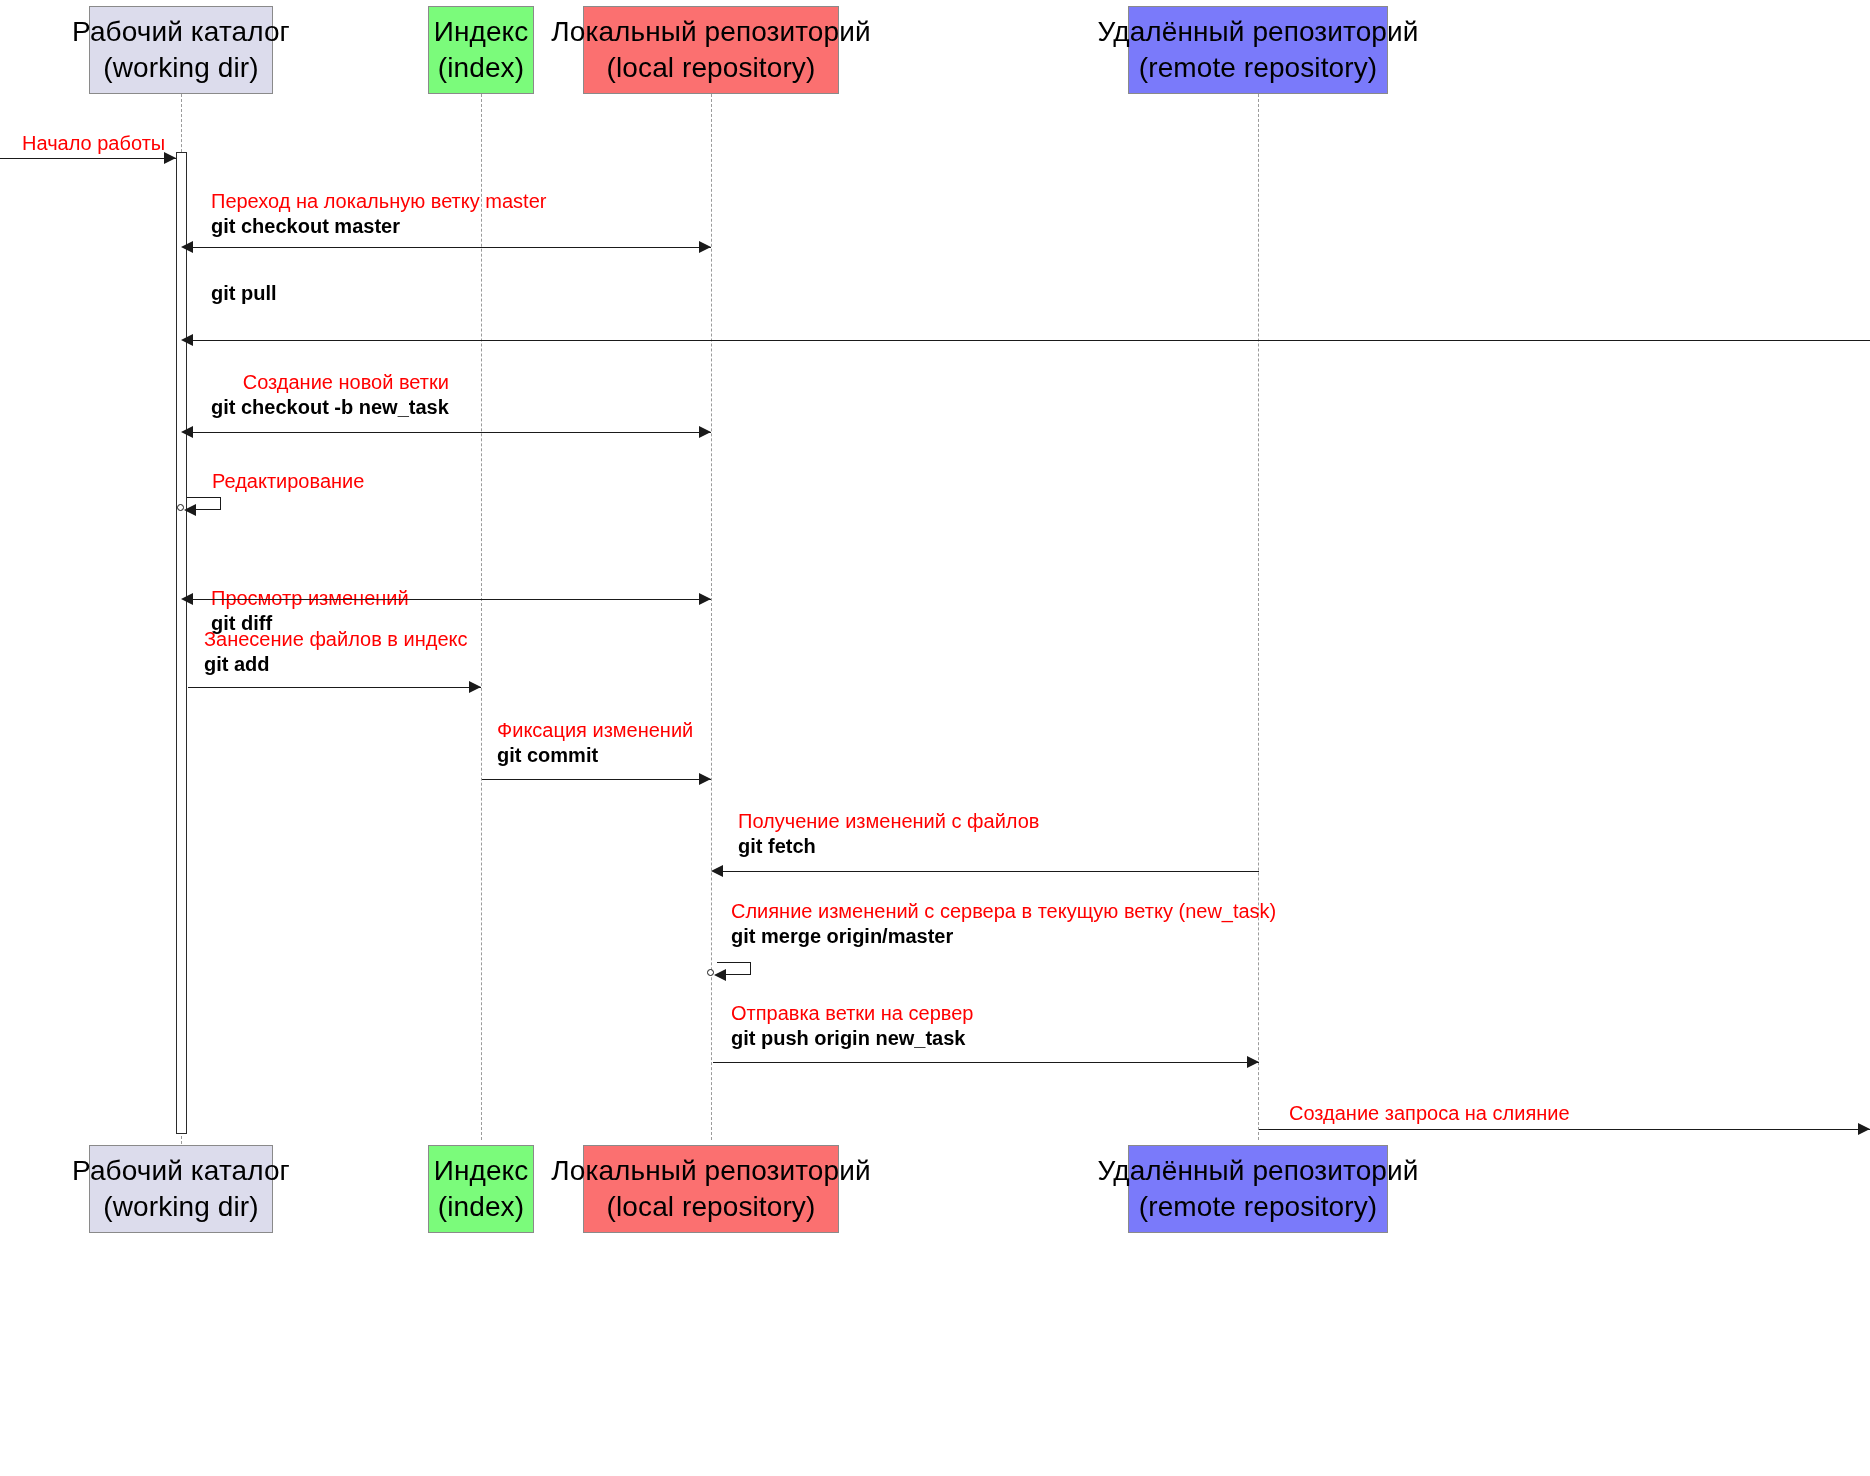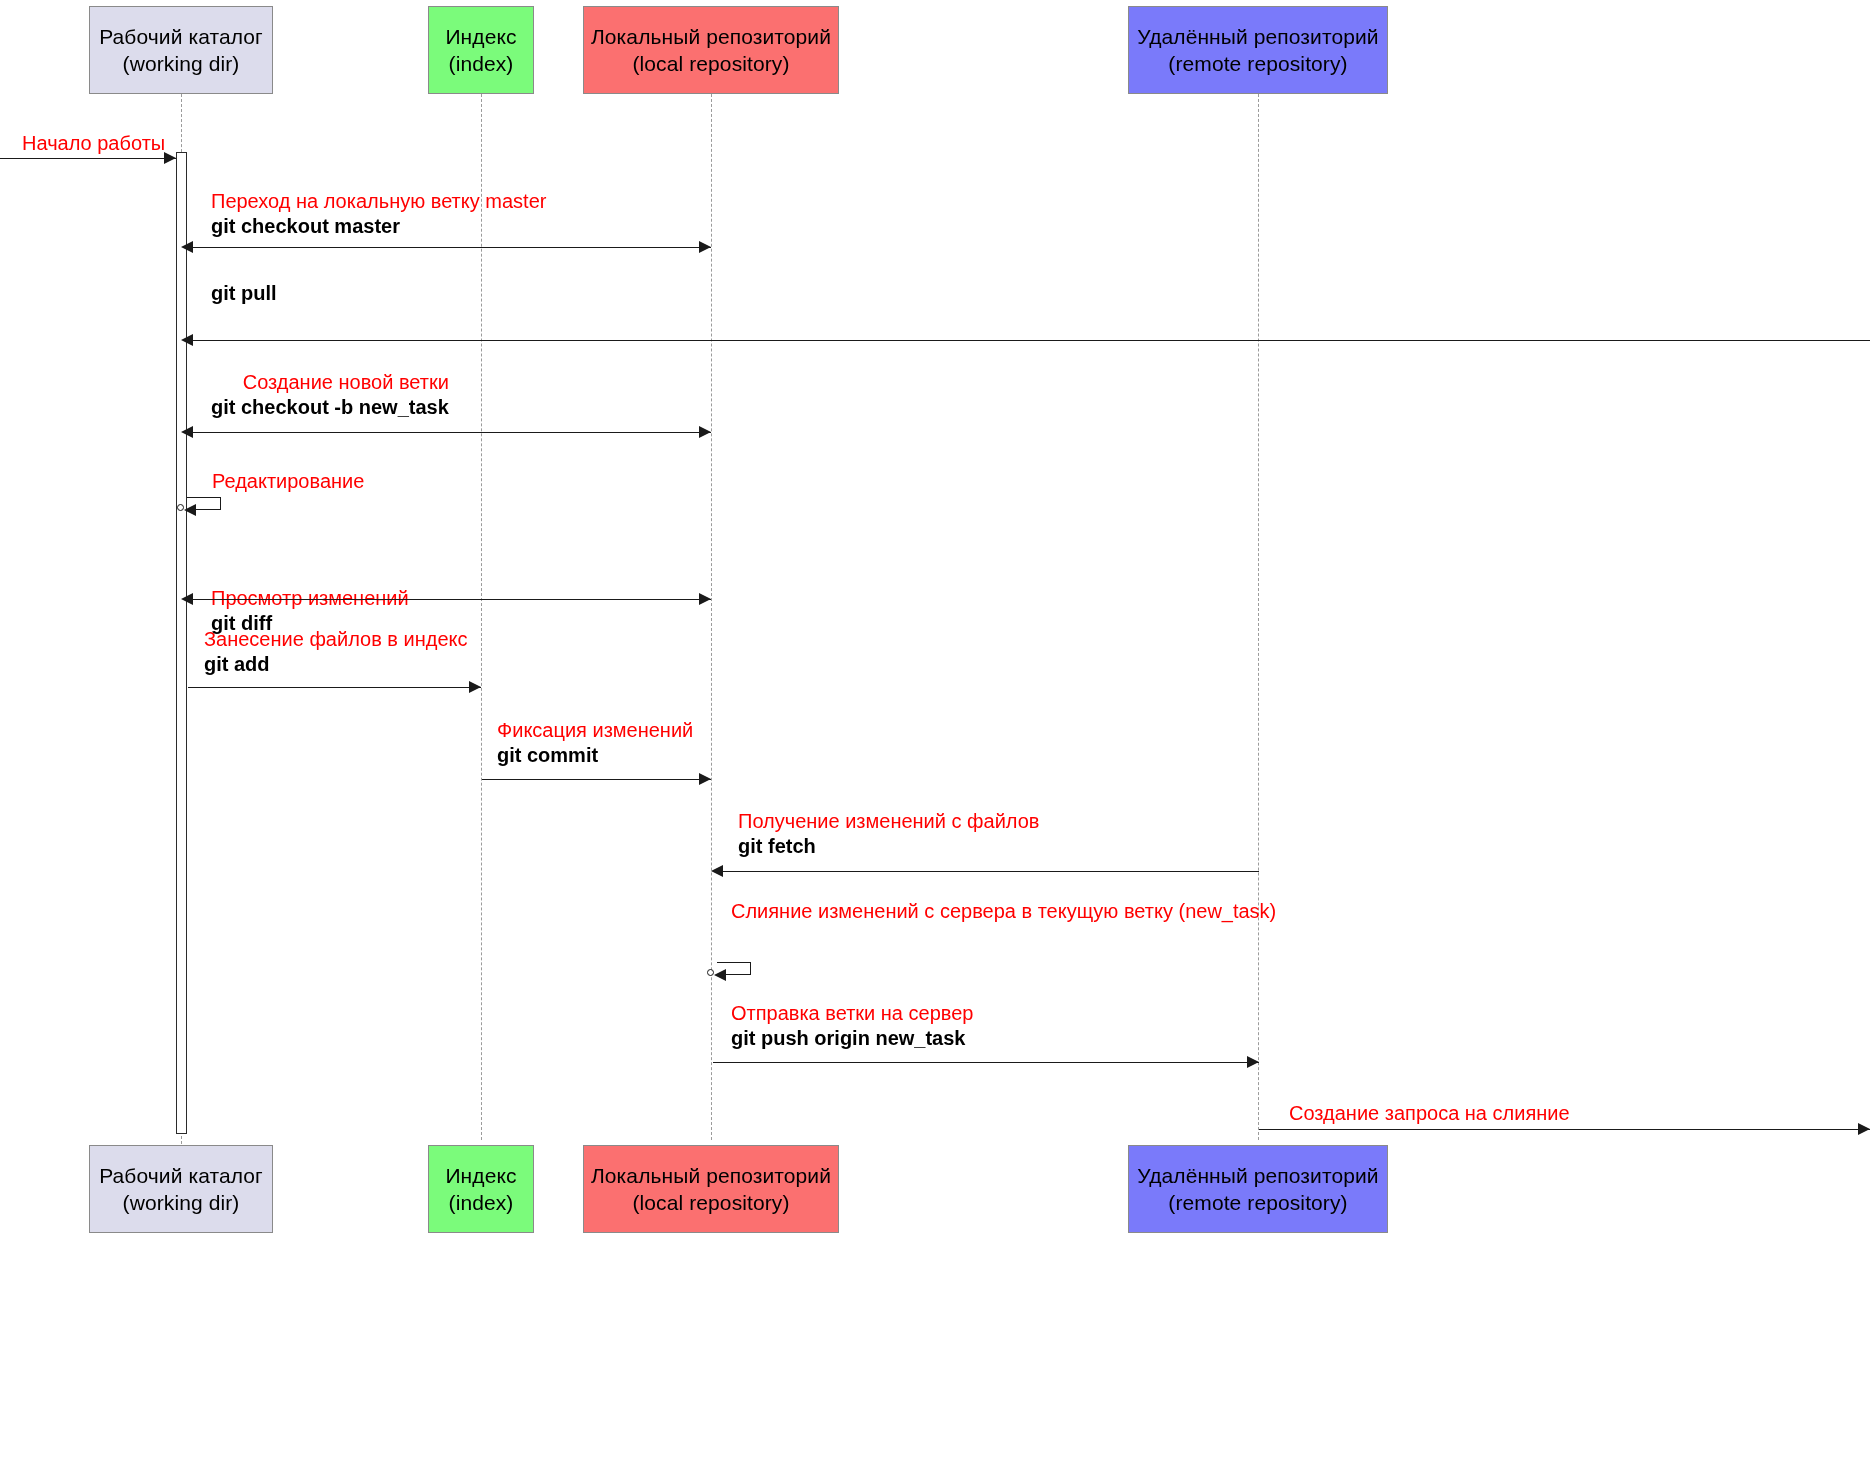--- a/index.html
+++ b/index.html
@@ -21,21 +21,21 @@
   
   .participant {
     position: absolute;
     box-sizing: border-box;
     border: 1px solid #8a8a8a;
     display: flex;
     flex-direction: column;
     align-items: center;
     justify-content: center;
     text-align: center;
-    font-size: 21px;
+    font-size: 28px;
     color: #000000;
     line-height: 1.30;
     letter-spacing: 0.1px;
   }
   .participant .pname,
   .participant .psub { display: block; white-space: nowrap; }
 
   
   .lifeline {
     position: absolute;
@@ -194,20 +194,21 @@
 
   <div class="lbl" style="left:738px; top:809px;">
     <span class="note">Получение изменений с файлов</span>
     <span class="cmd">git fetch</span>
   </div>
   <div class="msgline" style="left:713px; top:871px; width:546px;"></div>
   <div class="arrowhead left" style="left:711px; top:865px;"></div>
 
   <div class="lbl" style="left:731px; top:899px;">
     <span class="note">Слияние изменений с сервера в текущую ветку (new_task)</span>
+    <span class="cmd">git merge origin/master</span>
   </div>
   <div class="selfmsg" style="left:717px; top:962px; width:34px; height:13px;"></div>
   <div class="arrowhead left" style="left:714px; top:969px;"></div>
   <div class="selfdot" style="left:707px; top:969px;"></div>
 
   <div class="lbl" style="left:731px; top:1001px;">
     <span class="note">Отправка ветки на сервер</span>
     <span class="cmd">git push origin new_task</span>
   </div>
   <div class="msgline" style="left:713px; top:1062px; width:546px;"></div>

